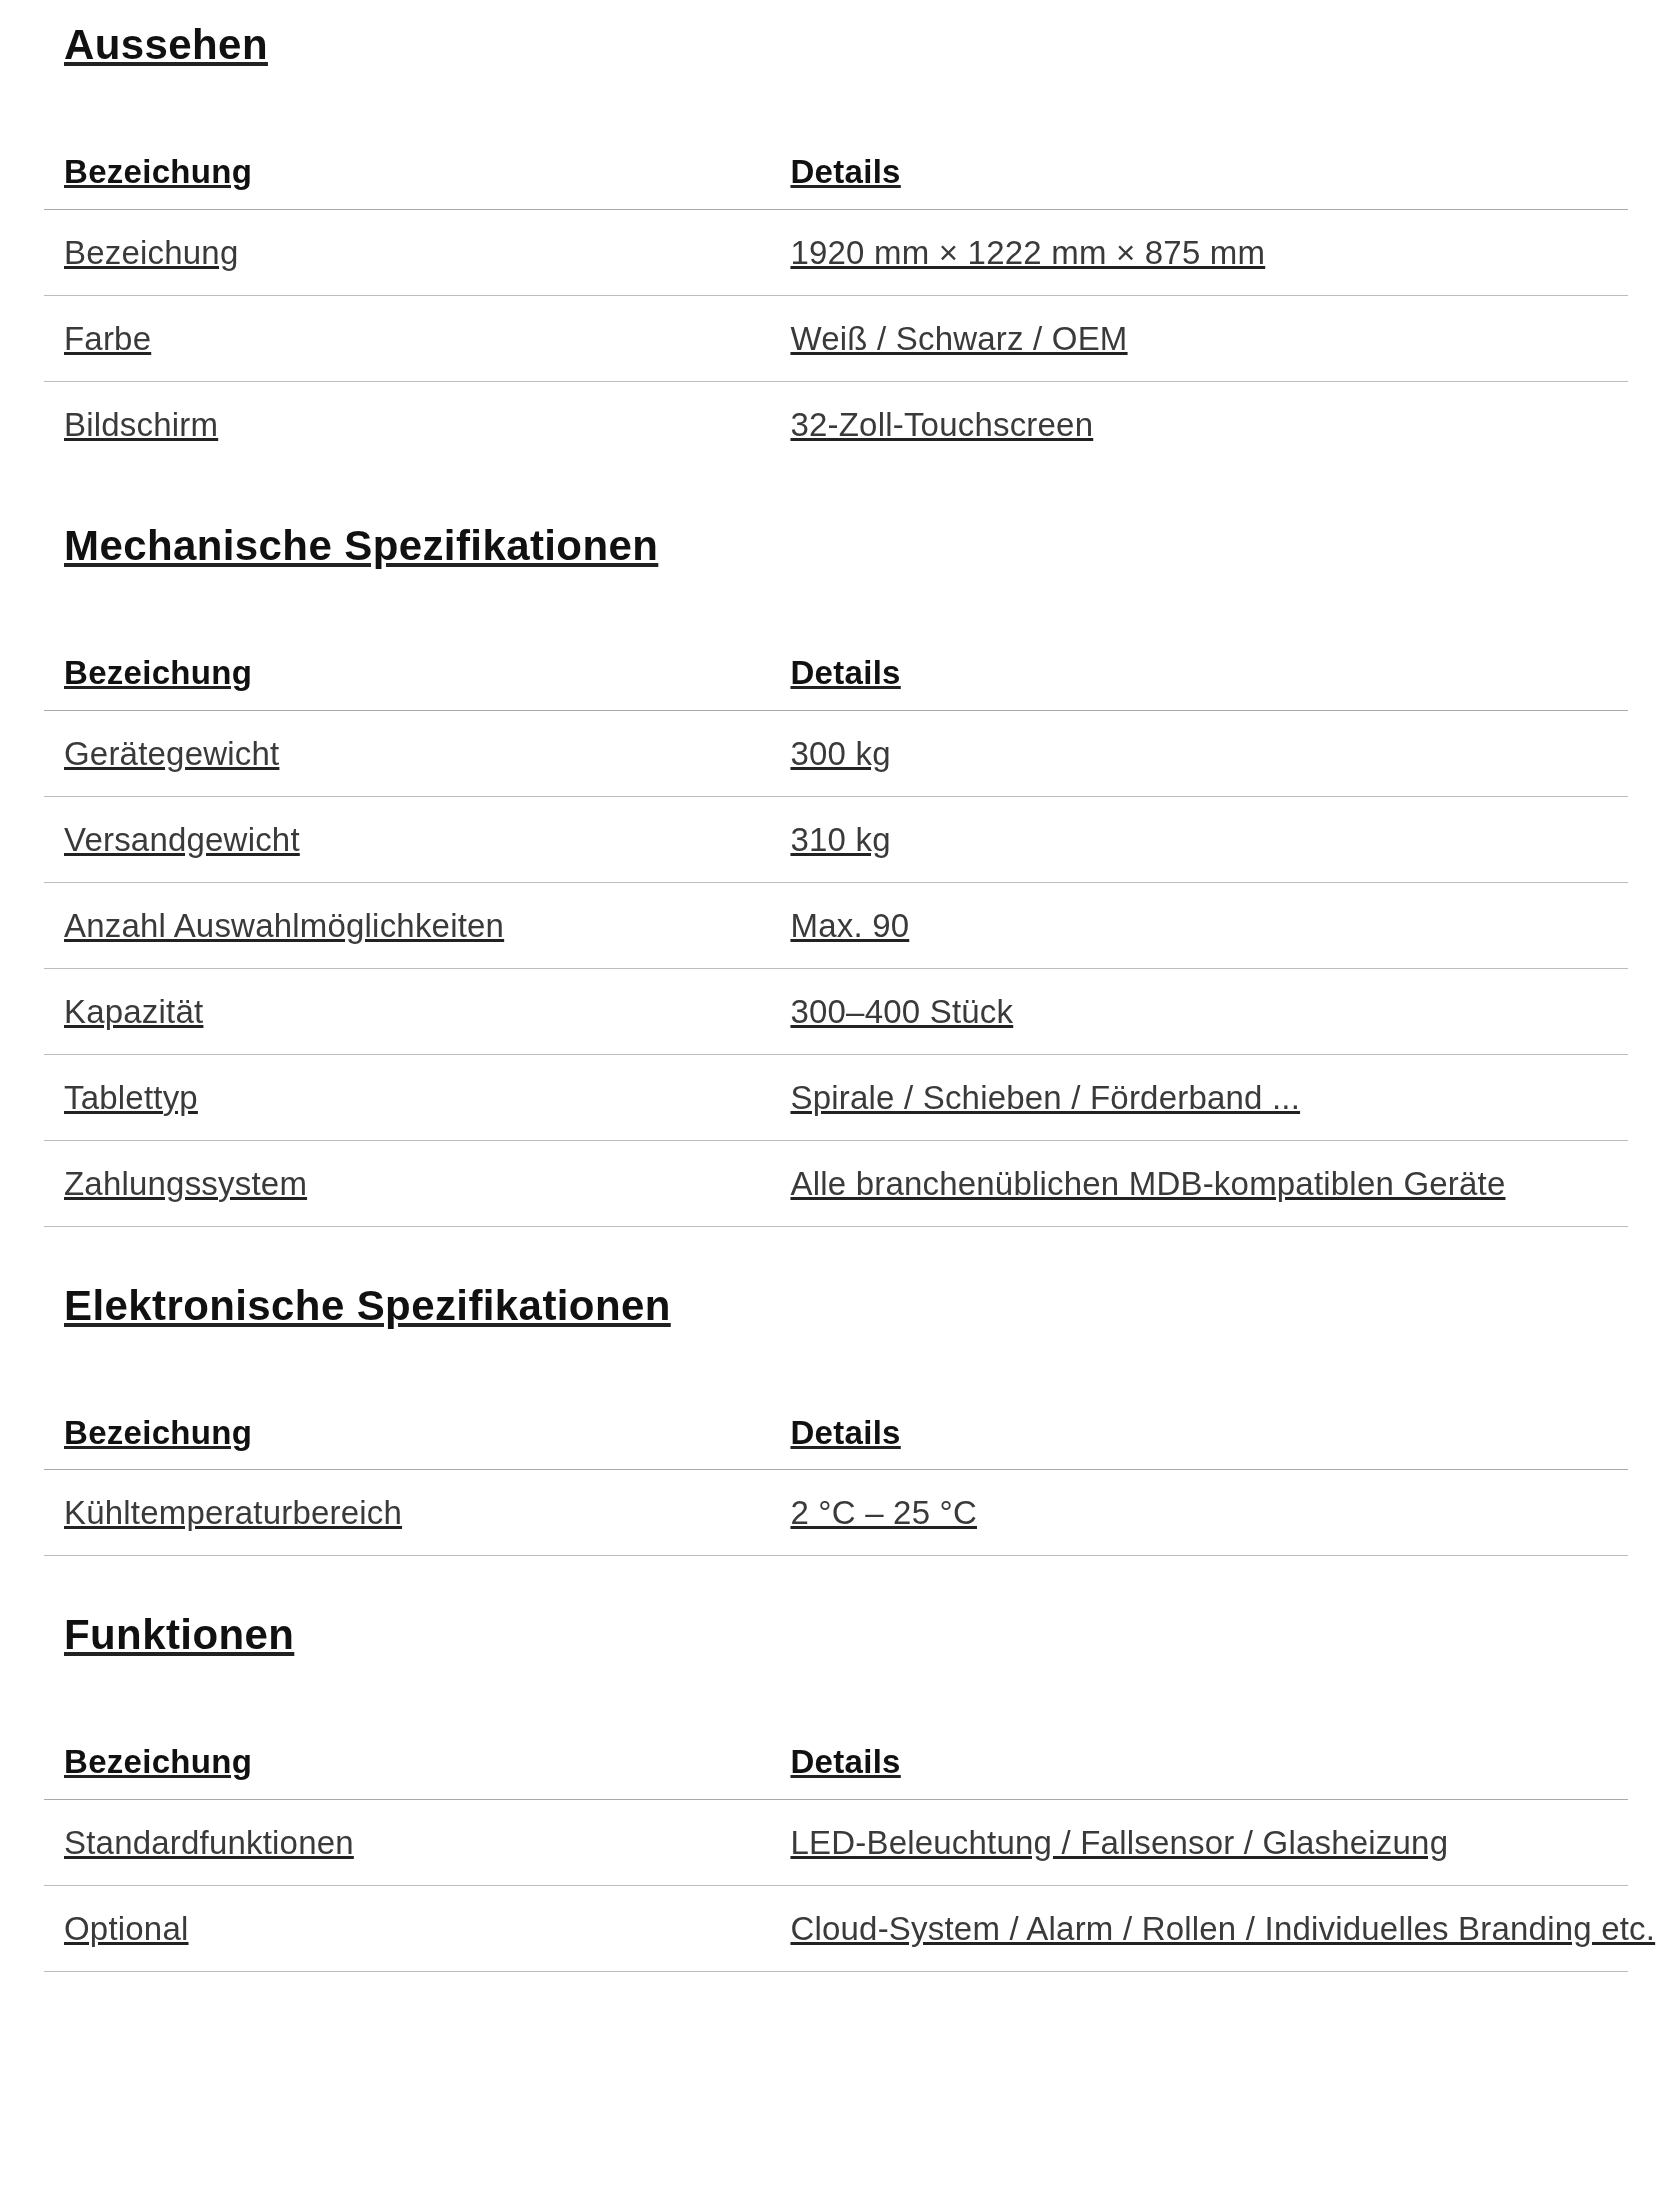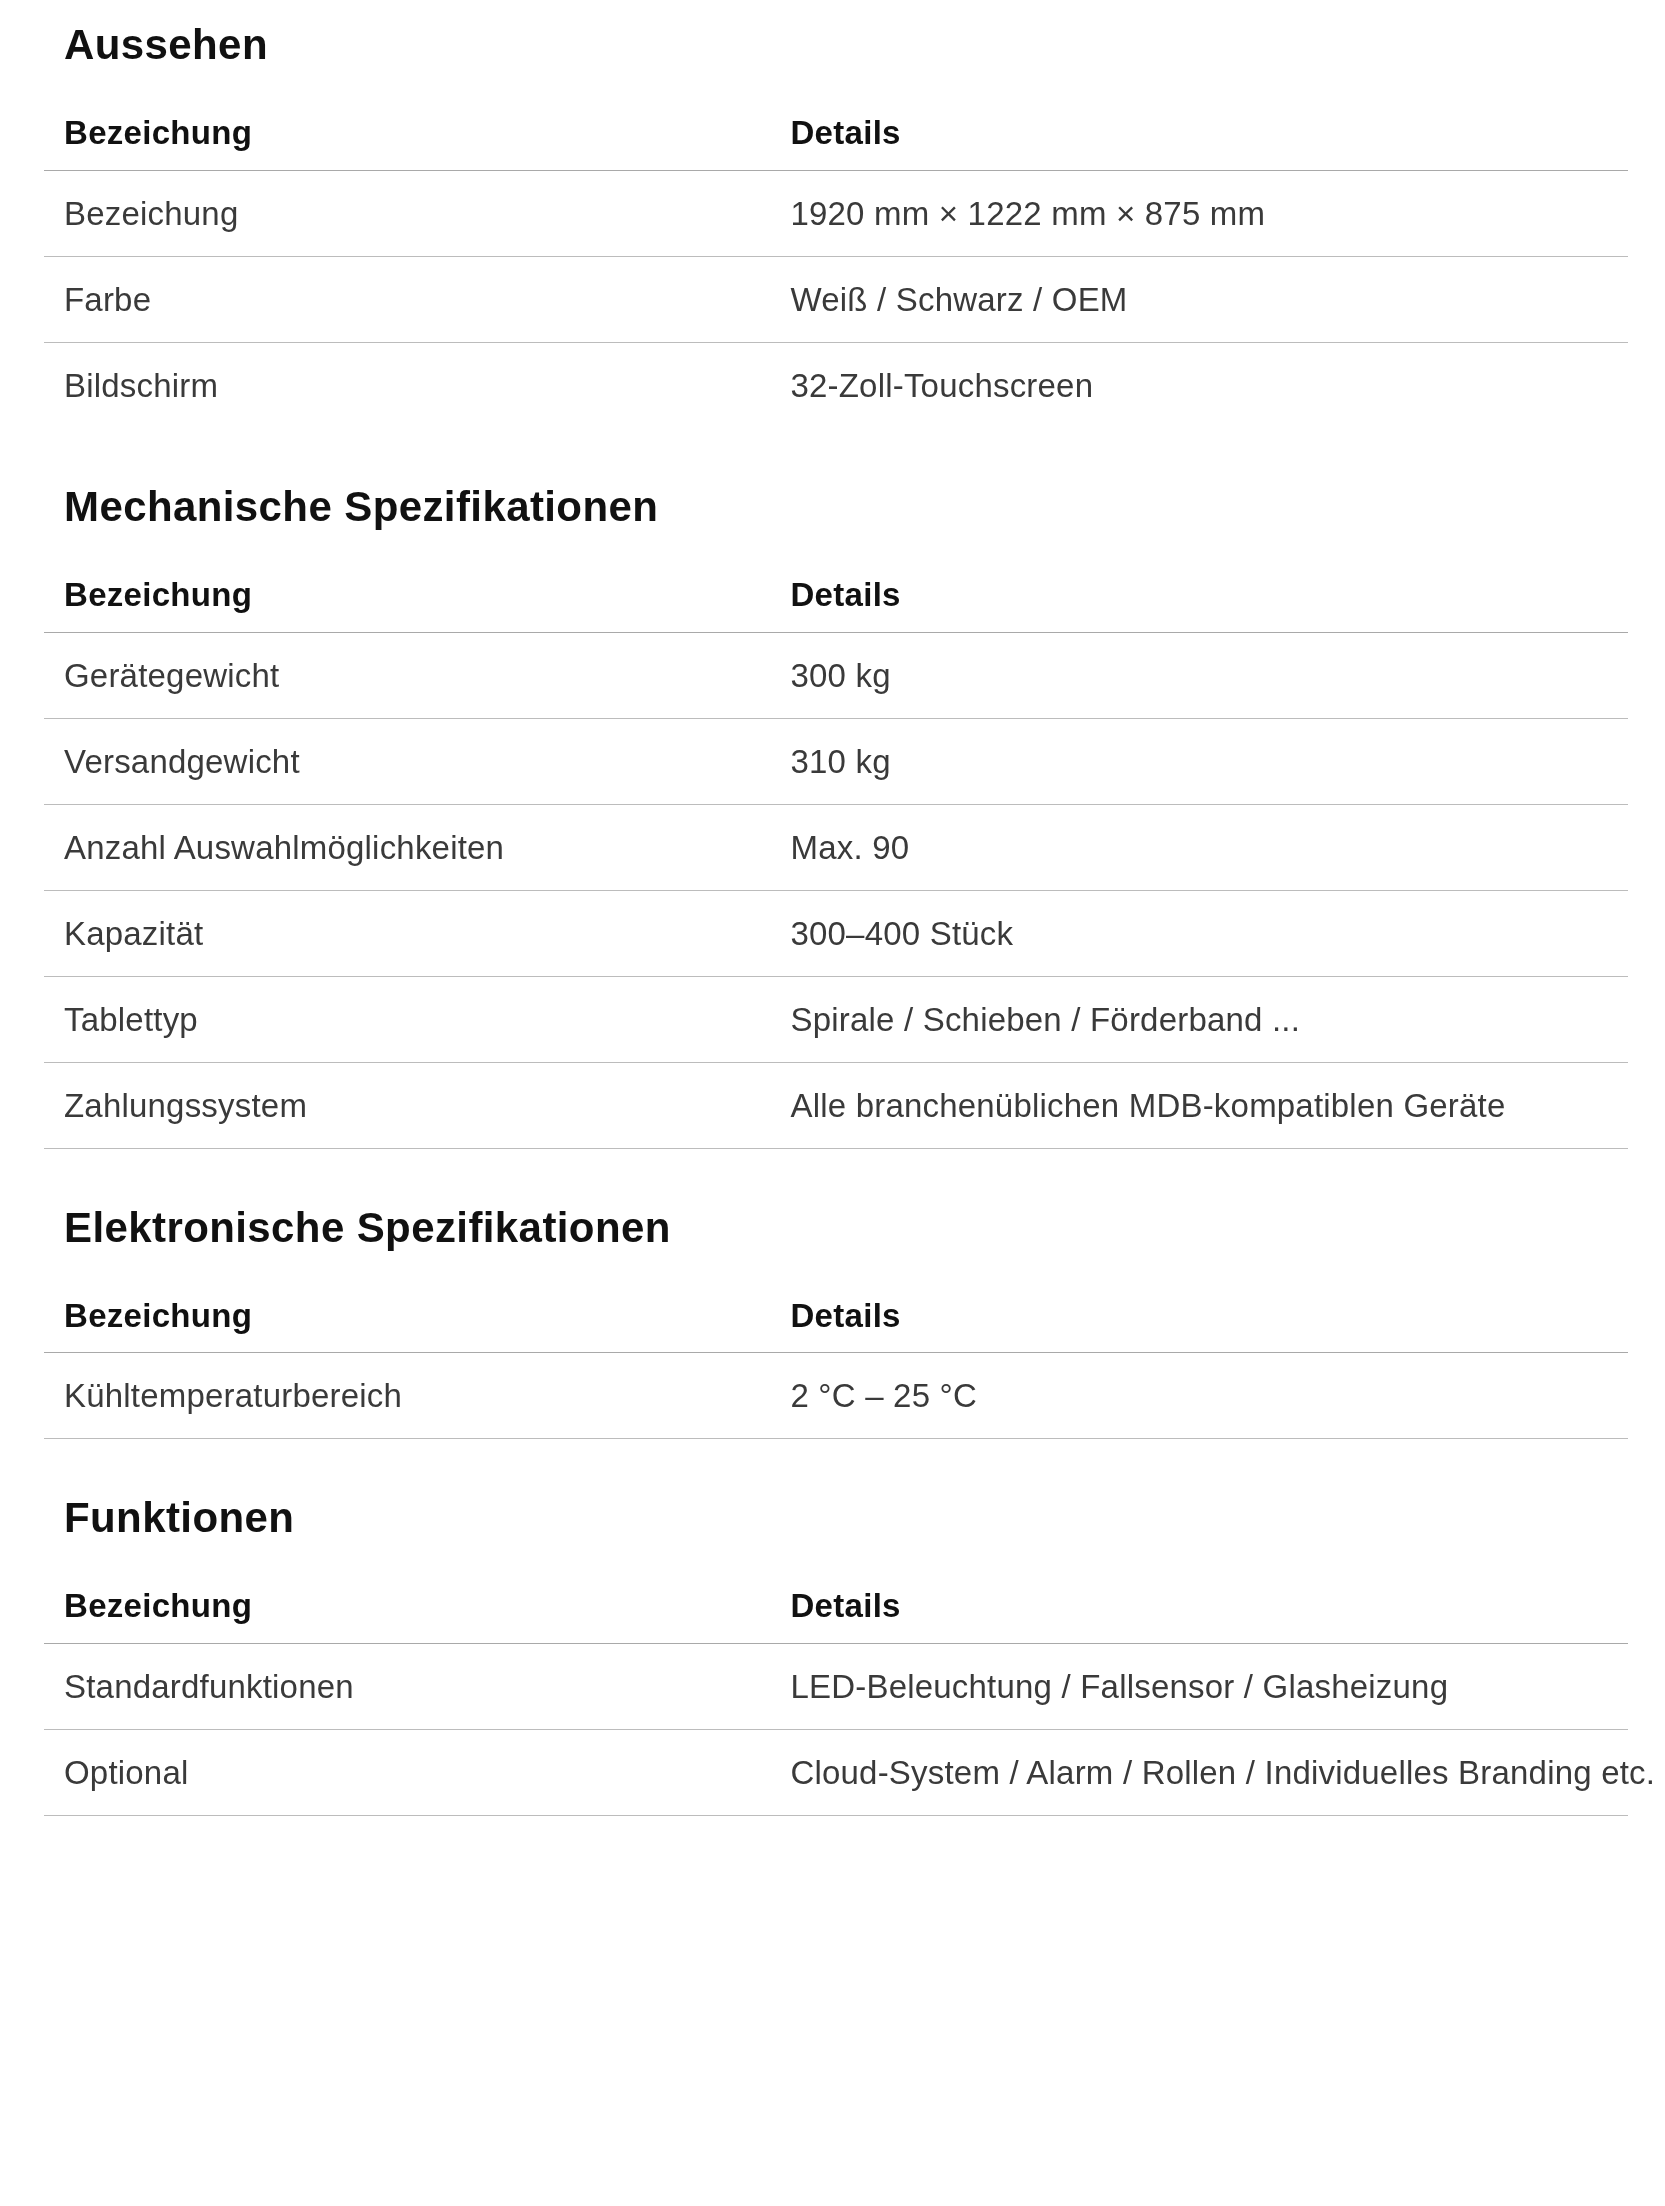--- a/index.html
+++ b/index.html
@@ -10,37 +10,37 @@
   body {
     width: 1666px;
     min-height: 2206px;
     font-family: "Liberation Sans", "DejaVu Sans", sans-serif;
     color: #222;
   }
   .page {
     padding: 0 38px 71px 44px;
     box-sizing: border-box;
   }
-  section.spec-section { display: block; }
+  section.spec-section { display: block; text-decoration: underline; }
   h2.section-title {
     font-size: 42px;
     line-height: 51px;
     font-weight: 700;
     color: #111111;
     letter-spacing: 0.4px;
     margin: 53px 0 0 20px;
   }
   section.spec-section:first-child h2.section-title {
     margin-top: 19.4px;
   }
   table.spec-table {
     width: 100%;
     border-collapse: collapse;
     table-layout: fixed;
-    margin-top: 43px;
+    margin-top: 82px;
   }
   table.spec-table th {
     font-size: 33px;
     line-height: 39px;
     font-weight: 700;
     color: #111111;
     letter-spacing: 0.3px;
     text-align: left;
     padding: 0 0 17.6px 20px;
     border-bottom: 1.8px solid #a9a9a9;

